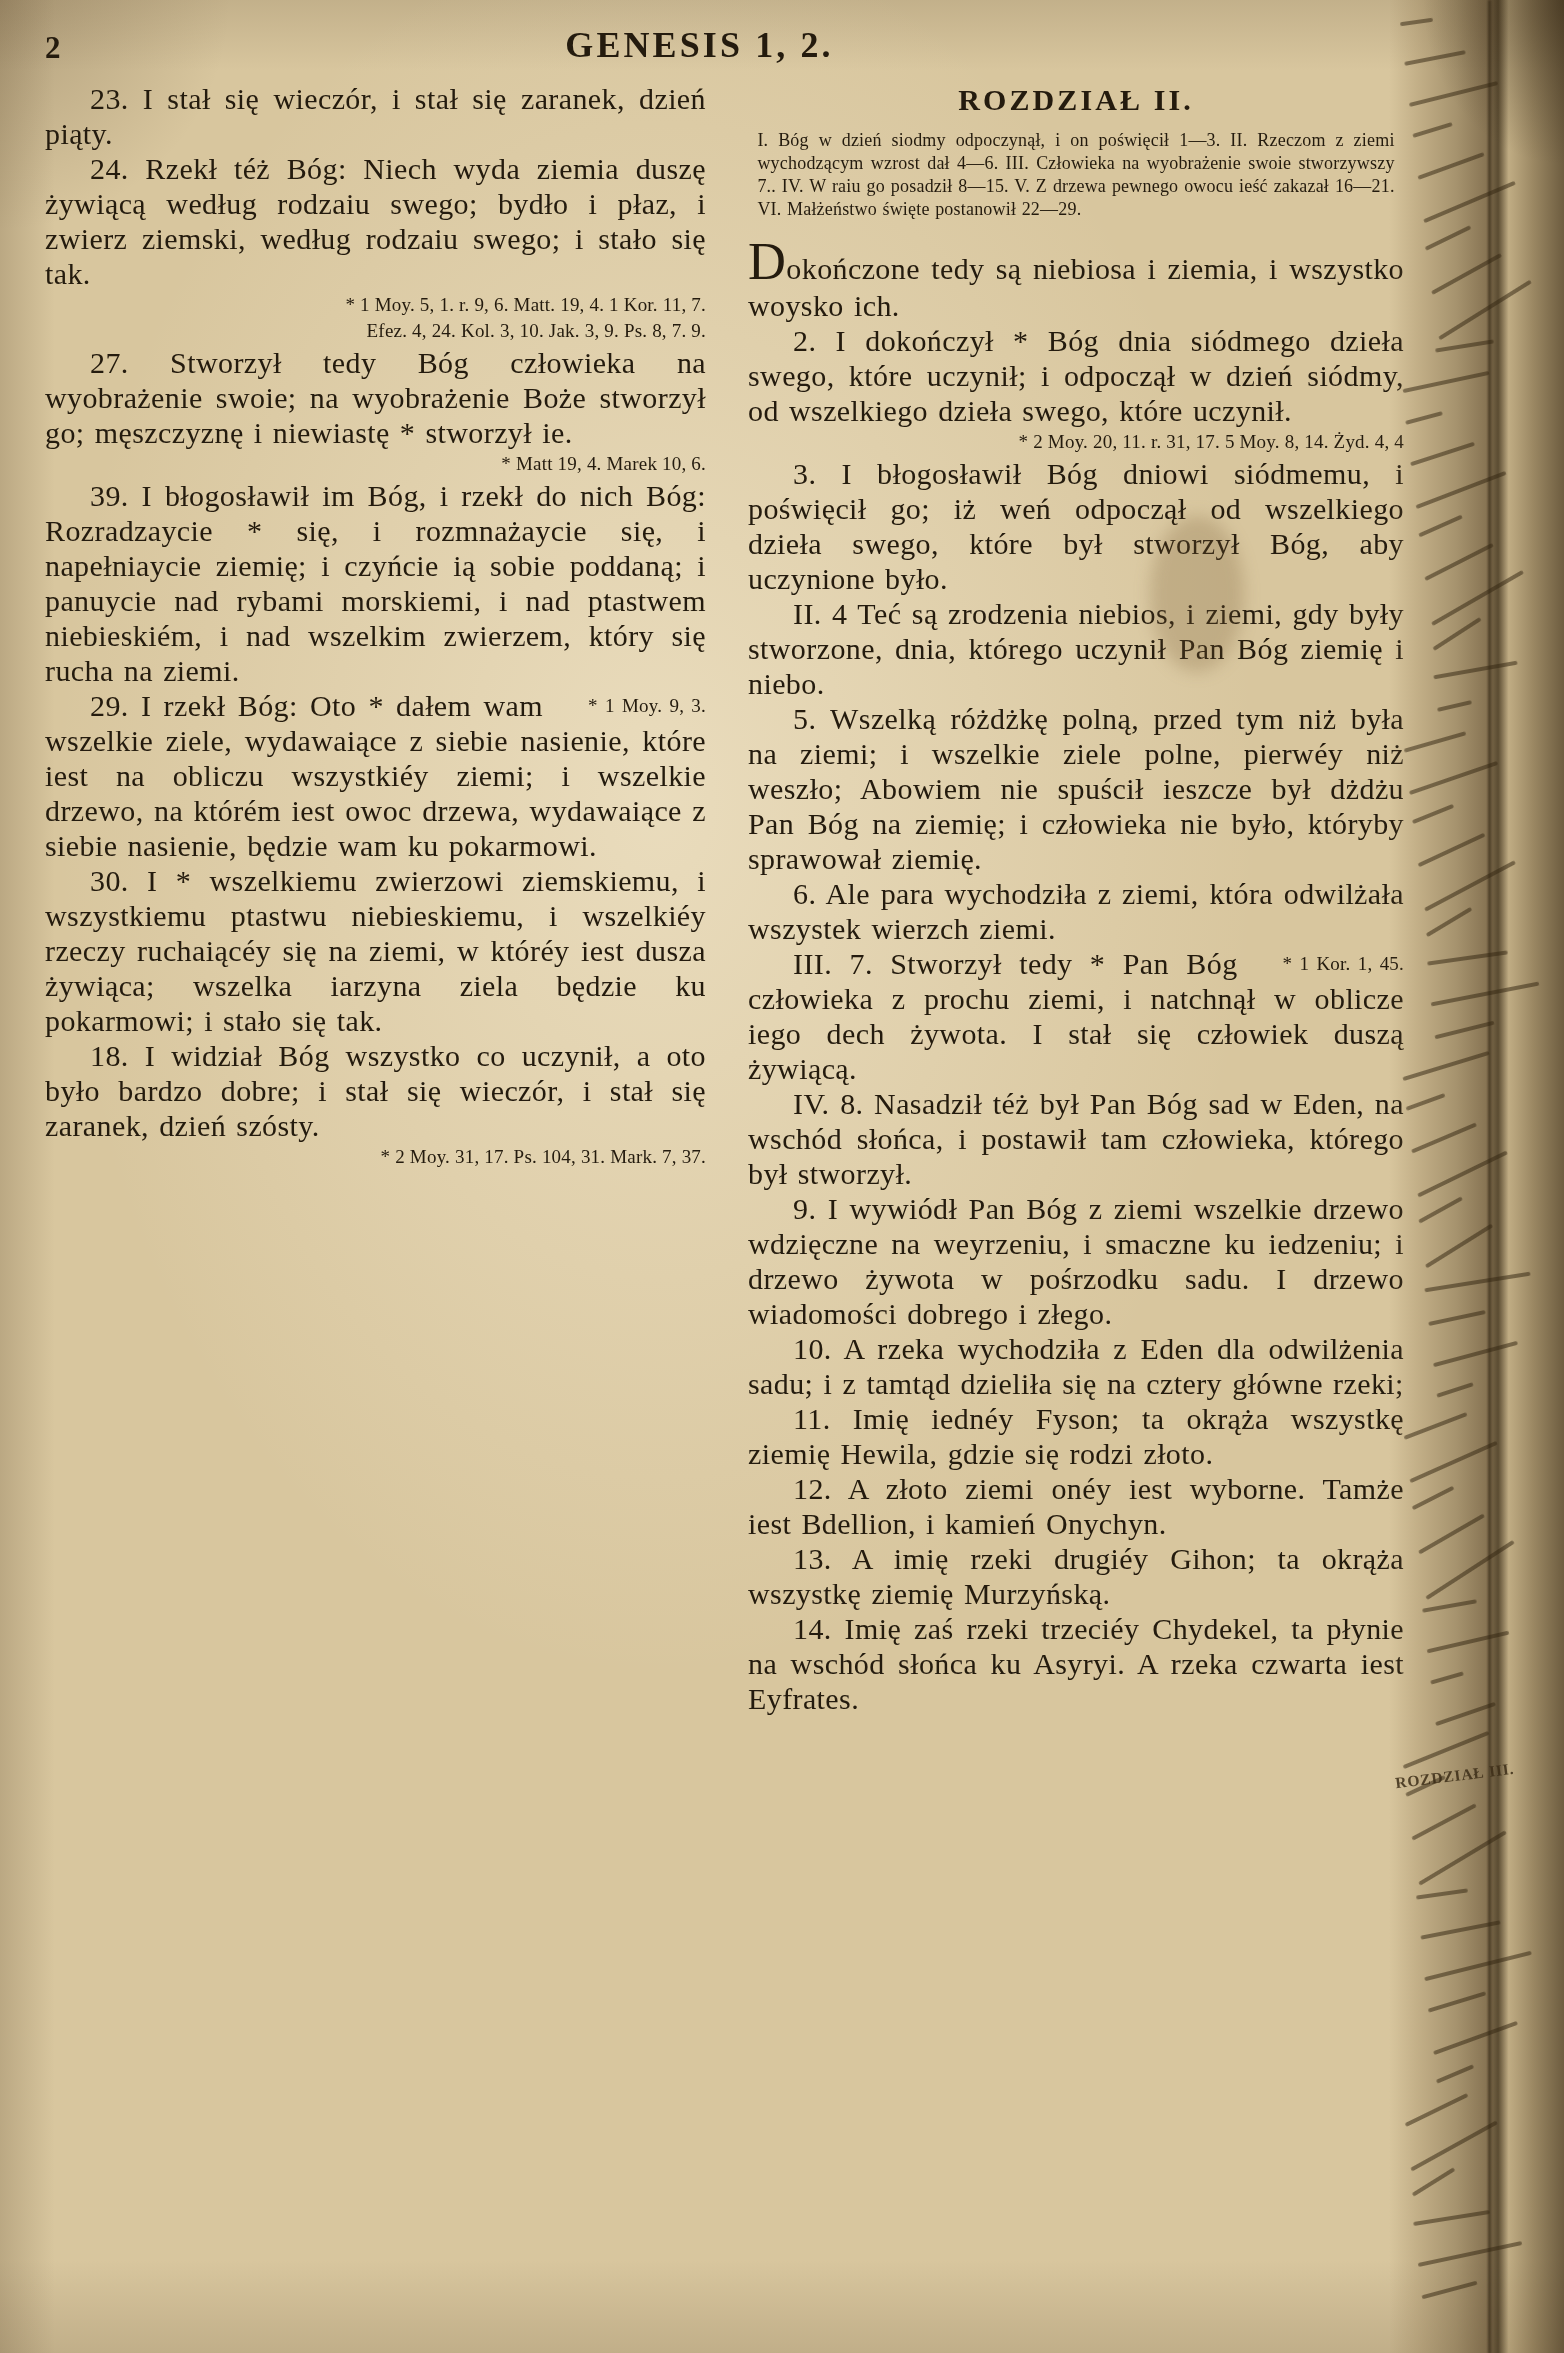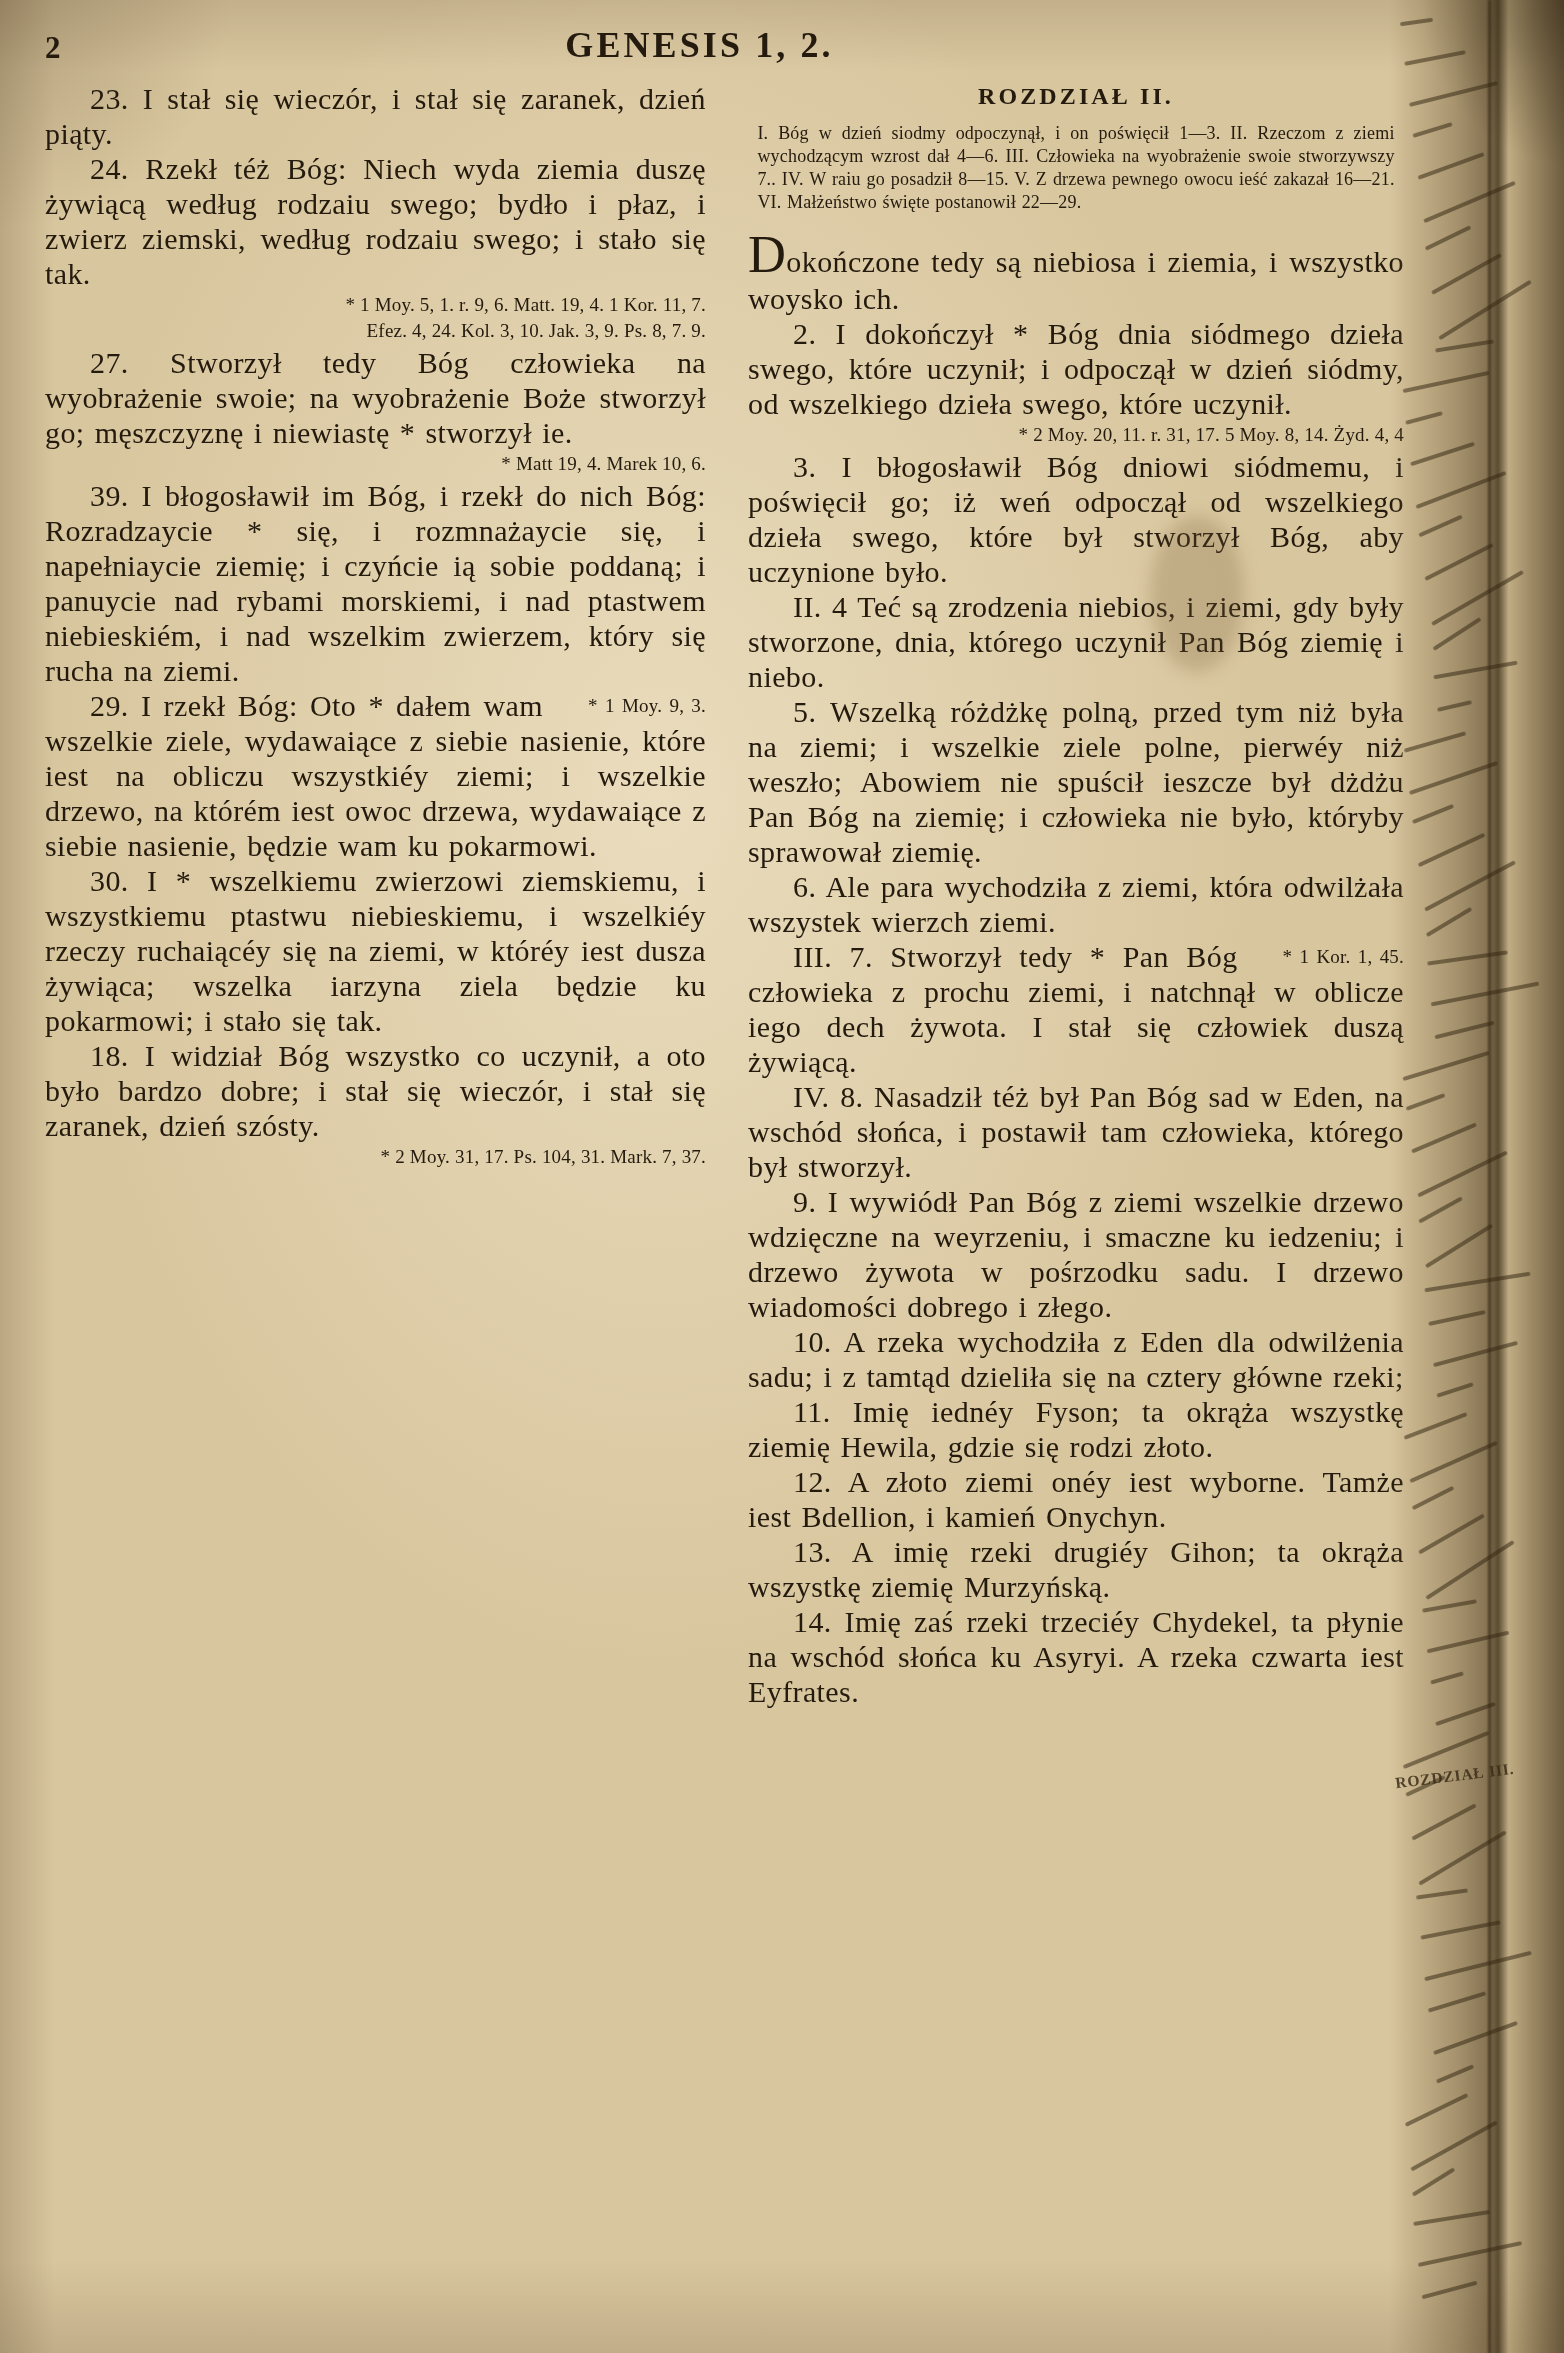--- a/index.html
+++ b/index.html
@@ -33,21 +33,21 @@
   }
   .verse.dropcap{text-indent:0;}
   .initial{font-size:175%;line-height:1;}
   .inline-ref{float:right;font-size:19px;line-height:35px;letter-spacing:0.2px;}
   .ref-line{
     margin:2.3px 0;text-align:right;
     font-size:19px;line-height:23.5px;letter-spacing:0.2px;
   }
   .chapter-heading{
     margin:1.6px 0 12.5px;text-align:center;
-    font-size:24px;font-weight:bold;letter-spacing:3.1px;
+    font-size:30px;font-weight:bold;letter-spacing:3.1px;
   }
   .chapter-summary{
     margin:0 0 14px;padding:0 9.4px;text-align:justify;
     font-size:18px;line-height:23px;letter-spacing:0.2px;word-spacing:0.8px;
   }
   
   #page-edge{
     position:absolute;top:0;right:0;width:176px;height:2354px;
     background:
       radial-gradient(203px 235px at 100% 0%, rgba(40,28,12,0.45), rgba(40,28,12,0) 70%),

